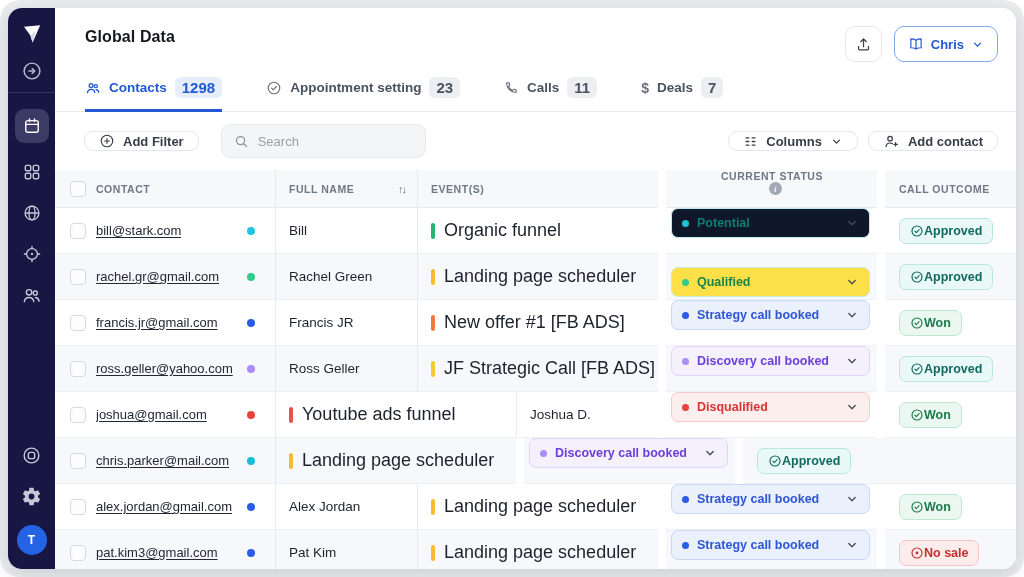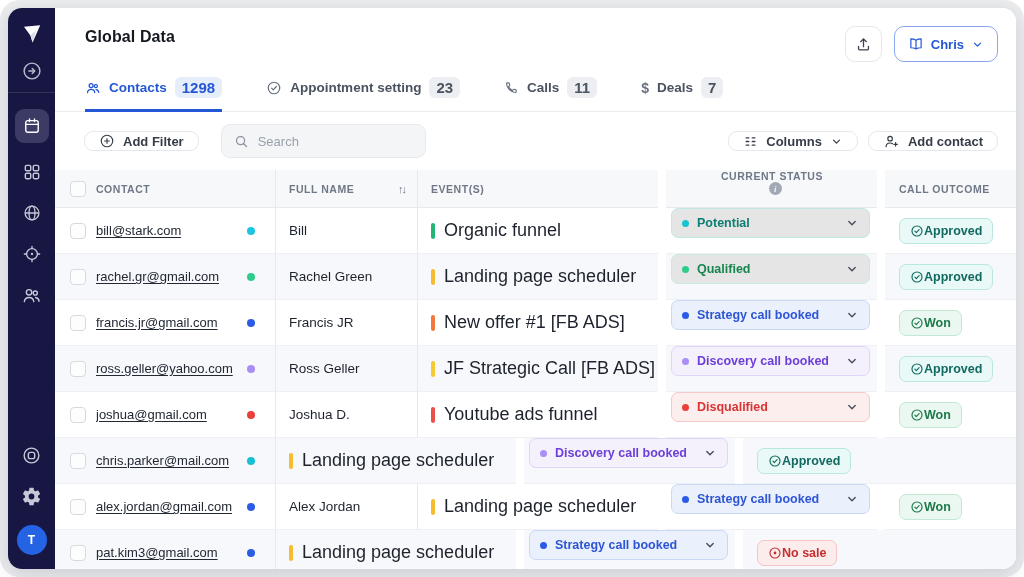--- a/index.html
+++ b/index.html
@@ -323,21 +323,21 @@
     </div>
     <div class="cell c-name">
       <span class="fname">Bill</span>
     </div>
     <div class="cell c-event">
       <span class="ebar" style="background: rgb(34, 181, 115);"></span>
       <span class="elabel">Organic funnel</span>
     </div>
     <div class="cell c-gap"></div>
     <div class="cell c-status">
-      <div class="status-pill" style="background: #e5e5e5; border-color: rgb(191, 233, 227); color: rgb(14, 125, 114);">
+      <div class="status-pill" style="background: #0f172a; border-color: rgb(191, 233, 227); color: rgb(14, 125, 114);">
         <span class="sdot" style="background: rgb(25, 195, 207);"></span>
         <span>Potential</span>
         <span class="schev">
                   <svg width="14" height="14" viewBox="0 0 24 24" fill="none" stroke="currentColor" stroke-width="2.3" stroke-linecap="round" stroke-linejoin="round">
                     <path d="M6.5 9.5 12 15l5.5-5.5"></path>
                   </svg>
                 </span>
       </div>
     </div>
     <div class="cell c-gap"></div>
@@ -363,21 +363,21 @@
     </div>
     <div class="cell c-name">
       <span class="fname">Rachel Green</span>
     </div>
     <div class="cell c-event">
       <span class="ebar" style="background: rgb(246, 187, 46);"></span>
       <span class="elabel">Landing page scheduler</span>
     </div>
     <div class="cell c-gap"></div>
     <div class="cell c-status">
-      <div class="status-pill" style="background: #e5e5e5; border-color: rgb(198, 236, 217); color: rgb(23, 133, 79);">
+      <div class="status-pill" style="background: #fde047; border-color: rgb(198, 236, 217); color: rgb(23, 133, 79); margin-top: 13px;">
         <span class="sdot" style="background: rgb(47, 203, 138);"></span>
         <span>Qualified</span>
         <span class="schev">
                   <svg width="14" height="14" viewBox="0 0 24 24" fill="none" stroke="currentColor" stroke-width="2.3" stroke-linecap="round" stroke-linejoin="round">
                     <path d="M6.5 9.5 12 15l5.5-5.5"></path>
                   </svg>
                 </span>
       </div>
     </div>
     <div class="cell c-gap"></div>
@@ -474,26 +474,26 @@
       </div>
     </div>
   </div>
 
   <div class="trow">
     <div class="cell c-contact">
       <div class="checkbox"></div>
       <span class="email">joshua@gmail.com</span>
       <span class="cdot" style="background: rgb(232, 64, 58);"></span>
     </div>
+    <div class="cell c-event">
+      <span class="ebar" style="background: rgb(232, 80, 72);"></span>
+      <span class="elabel">Youtube ads funnel</span>
+    </div>
     <div class="cell c-name">
       <span class="fname">Joshua D.</span>
-    </div>
-    <div class="cell c-event">
-      <span class="ebar" style="background: rgb(232, 80, 72);"></span>
-      <span class="elabel">Youtube ads funnel</span>
     </div>
     <div class="cell c-gap"></div>
     <div class="cell c-status">
       <div class="status-pill" style="background: rgb(253, 238, 238); border-color: rgb(246, 201, 201); color: rgb(217, 52, 52);">
         <span class="sdot" style="background: rgb(232, 64, 58);"></span>
         <span>Disqualified</span>
         <span class="schev">
                   <svg width="14" height="14" viewBox="0 0 24 24" fill="none" stroke="currentColor" stroke-width="2.3" stroke-linecap="round" stroke-linejoin="round">
                     <path d="M6.5 9.5 12 15l5.5-5.5"></path>
                   </svg>
@@ -591,20 +591,23 @@
       </div>
     </div>
   </div>
 
   <div class="trow alt">
     <div class="cell c-contact">
       <div class="checkbox"></div>
       <span class="email">pat.kim3@gmail.com</span>
       <span class="cdot" style="background: rgb(43, 92, 230);"></span>
     </div>
+    <div class="cell c-name">
+      <span class="fname">Pat Kim</span>
+    </div>
     <div class="cell c-event">
       <span class="ebar" style="background: rgb(246, 187, 46);"></span>
       <span class="elabel">Landing page scheduler</span>
     </div>
     <div class="cell c-gap"></div>
     <div class="cell c-status">
       <div class="status-pill" style="background: rgb(234, 240, 252); border-color: rgb(201, 216, 247); color: rgb(46, 85, 212);">
         <span class="sdot" style="background: rgb(43, 92, 230);"></span>
         <span>Strategy call booked</span>
         <span class="schev">

